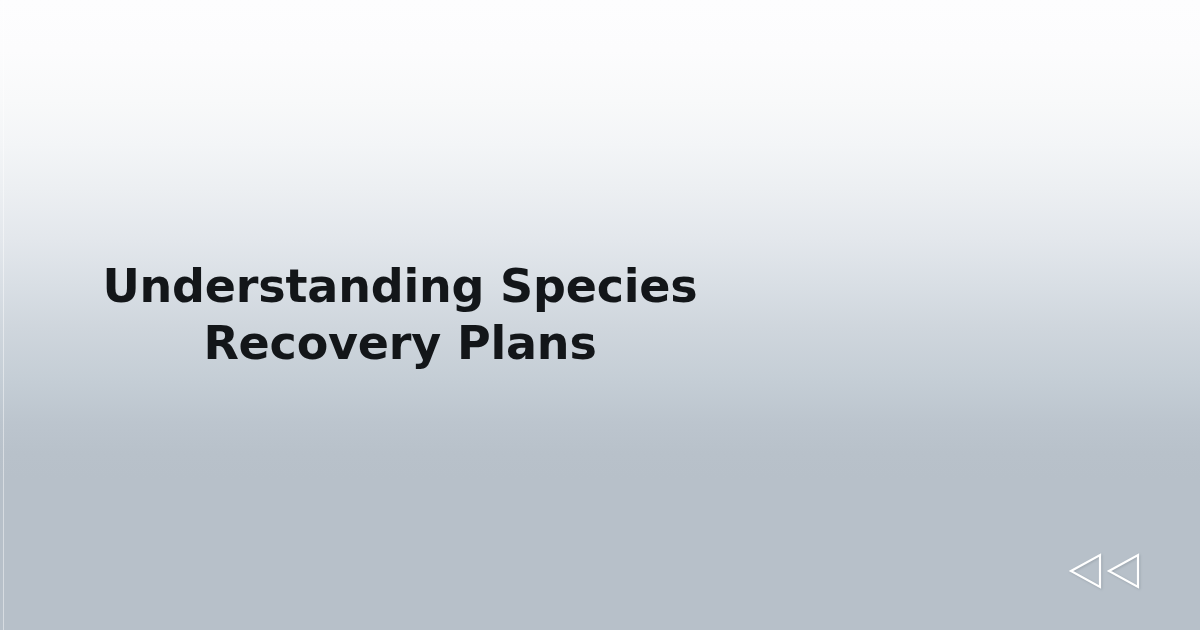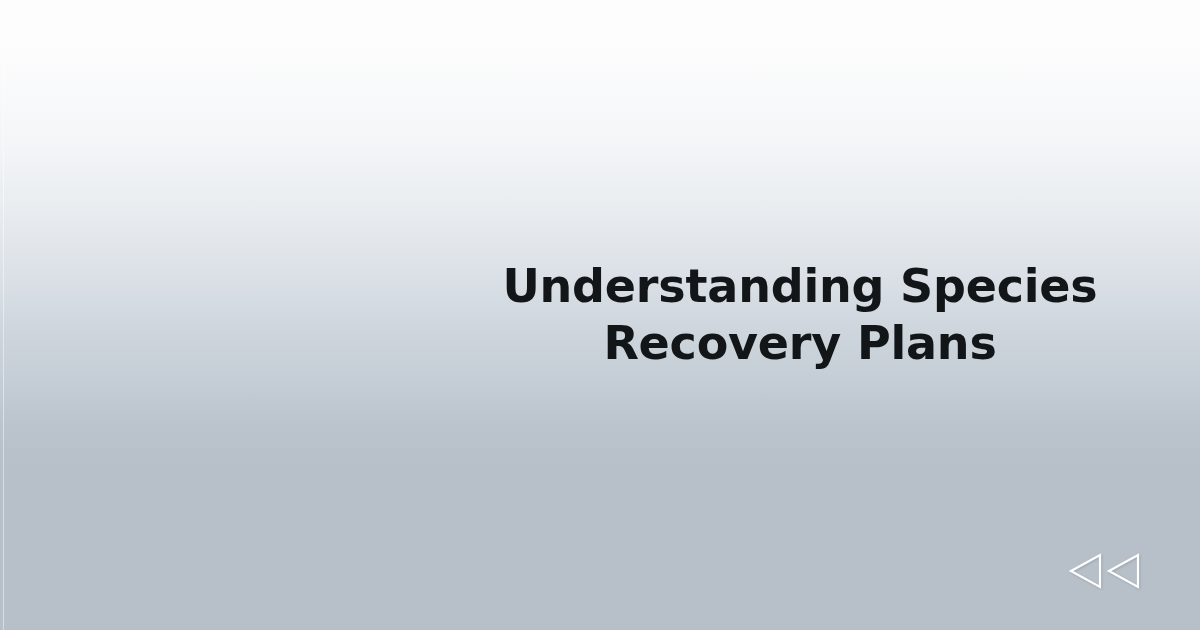--- a/index.html
+++ b/index.html
@@ -52,21 +52,21 @@
 
   
   .title-wrap {
     position: absolute;
     left: 0;
     top: 0;
     width: 1200px;
     height: 630px;
     display: flex;
     align-items: center;
-    justify-content: flex-end;
+    justify-content: flex-start;
   }
   .hero-title {
     width: 800px;
     margin: 0;
     padding: 0;
     text-align: center;
     font-family: "DejaVu Sans", "Liberation Sans", sans-serif;
     font-size: 46px;
     font-weight: 700;
     line-height: 57px;

